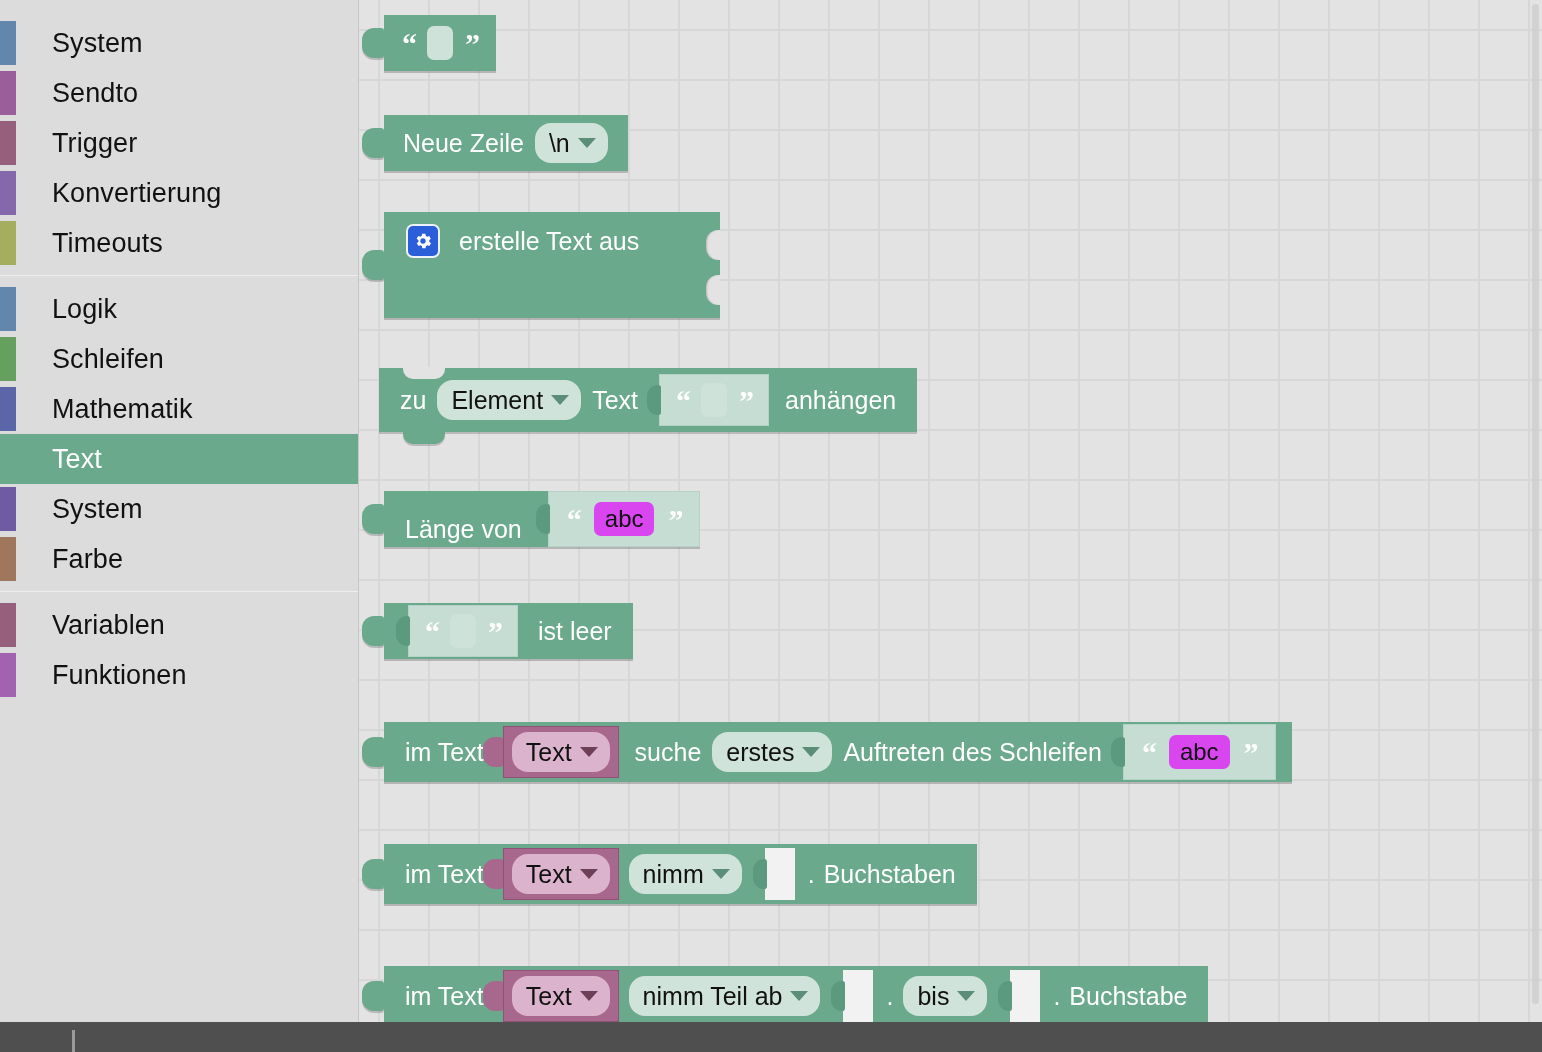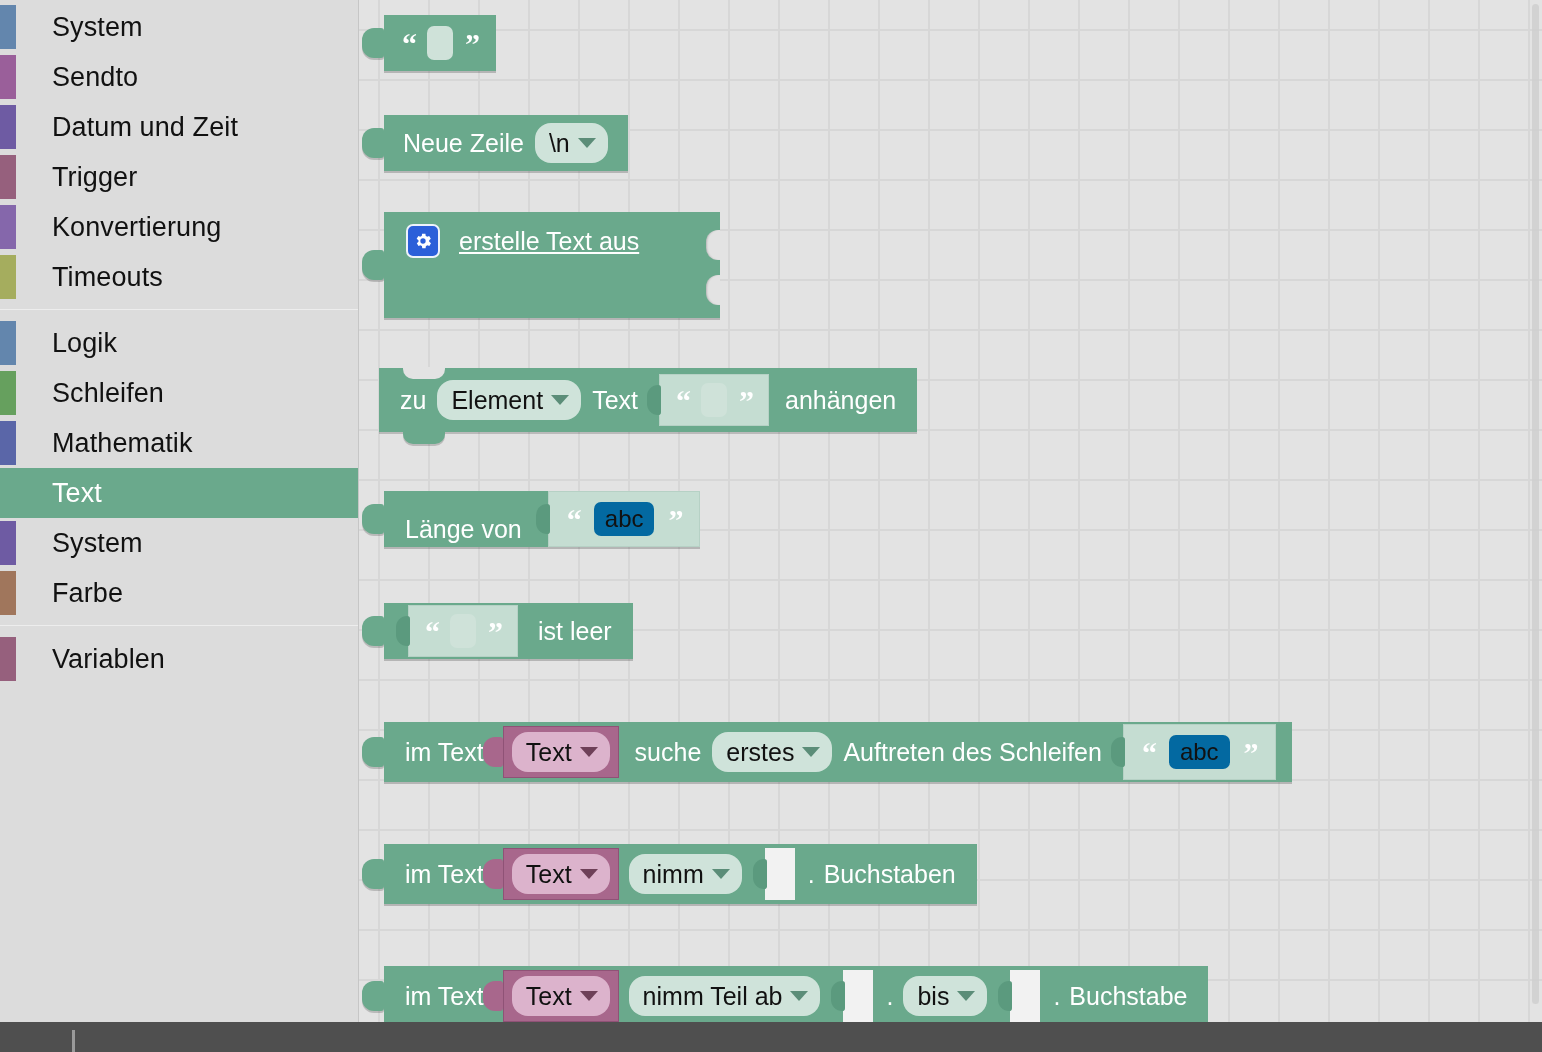--- a/index.html
+++ b/index.html
@@ -21,21 +21,21 @@
   }
 
   
   #toolbox {
     width: 359px;
     height: 1052px;
     background: #dcdcdc;
     border-right: 1px solid #c6c6c6;
     position: relative;
     flex: 0 0 359px;
-    padding-top: 2px;
+    padding-top: 18px;
   }
 
   .tb-row {
     position: relative;
     height: 50px;
     display: flex;
     align-items: center;
   }
 
   .tb-swatch {
@@ -197,21 +197,21 @@
   }
   .quote {
     color: #ffffff;
     font-size: 30px;
     font-weight: bold;
     line-height: 0.9;
     letter-spacing: -2px;
     font-family: "Liberation Serif", serif;
   }
   .txtfield {
-    background: #0369a1;
+    background: #d946ef;
     border-radius: 7px;
     color: #111;
     font-size: 24px;
     padding: 3px 11px;
     min-width: 18px;
     min-height: 34px;
     display: inline-flex;
     align-items: center;
     justify-content: center;
   }
@@ -380,24 +380,20 @@
     <div>
       <div class="tb-row">
         <span class="tb-swatch" style="background:#6386ad"></span>
         <span class="tb-label">System</span>
       </div>
       <div class="tb-row">
         <span class="tb-swatch" style="background:#9a5f9a"></span>
         <span class="tb-label">Sendto</span>
       </div>
       <div class="tb-row">
-        <span class="tb-swatch" style="background:#6e5ba3"></span>
-        <span class="tb-label">Datum und Zeit</span>
-      </div>
-      <div class="tb-row">
         <span class="tb-swatch" style="background:#96607d"></span>
         <span class="tb-label">Trigger</span>
       </div>
       <div class="tb-row">
         <span class="tb-swatch" style="background:#8567ab"></span>
         <span class="tb-label">Konvertierung</span>
       </div>
       <div class="tb-row">
         <span class="tb-swatch" style="background:#a5ad5e"></span>
         <span class="tb-label">Timeouts</span>
@@ -432,20 +428,24 @@
         <span class="tb-label">Farbe</span>
       </div>
     </div>
 
     <div class="tb-sep"></div>
 
     <div>
       <div class="tb-row">
         <span class="tb-swatch" style="background:#96607d"></span>
         <span class="tb-label">Variablen</span>
+      </div>
+      <div class="tb-row">
+        <span class="tb-swatch" style="background:#a262b0"></span>
+        <span class="tb-label">Funktionen</span>
       </div>
     </div>
   </div>
 
   <div id="workspace">
     <div id="canvas">
 
       <div class="block" style="left:11px; top:15px;">
         <span class="plug"></span>
         <span class="blk-body" style="padding:0 18px; gap:12px;">
@@ -459,21 +459,21 @@
         <span class="plug"></span>
         <span class="blk-body">
           <span class="lbl">Neue Zeile</span>
           <span class="dd">
             <span>\n</span>
             <span class="arrow"></span>
           </span>
         </span>
       </div>
 
-      <div class="block" style="left:11px; top:212px;text-decoration:underline;">
+      <div class="block" style="left:11px; top:212px;">
         <span class="plug"></span>
         <span class="tall-body">
           <span class="gear">
             <svg width="20" height="20" viewBox="0 0 24 24" aria-hidden="true">
               <path fill="#ffffff" d="M19.4 13a7.6 7.6 0 0 0 0-2l2-1.6-2-3.4-2.4 1a7.6 7.6 0 0 0-1.7-1l-.4-2.6h-4l-.4 2.6a7.6 7.6 0 0 0-1.7 1l-2.4-1-2 3.4L6.6 11a7.6 7.6 0 0 0 0 2l-2 1.6 2 3.4 2.4-1a7.6 7.6 0 0 0 1.7 1l.4 2.6h4l.4-2.6a7.6 7.6 0 0 0 1.7-1l2.4 1 2-3.4-2-1.6zM12 15.2A3.2 3.2 0 1 1 15.2 12 3.2 3.2 0 0 1 12 15.2z"></path>
             </svg>
           </span>
           <span class="lbl" style="font-size:25px; line-height:34px;">erstelle Text aus</span>
           <span class="right-notch" style="top:18px;"></span>
           <span class="right-notch" style="top:63px;"></span>

